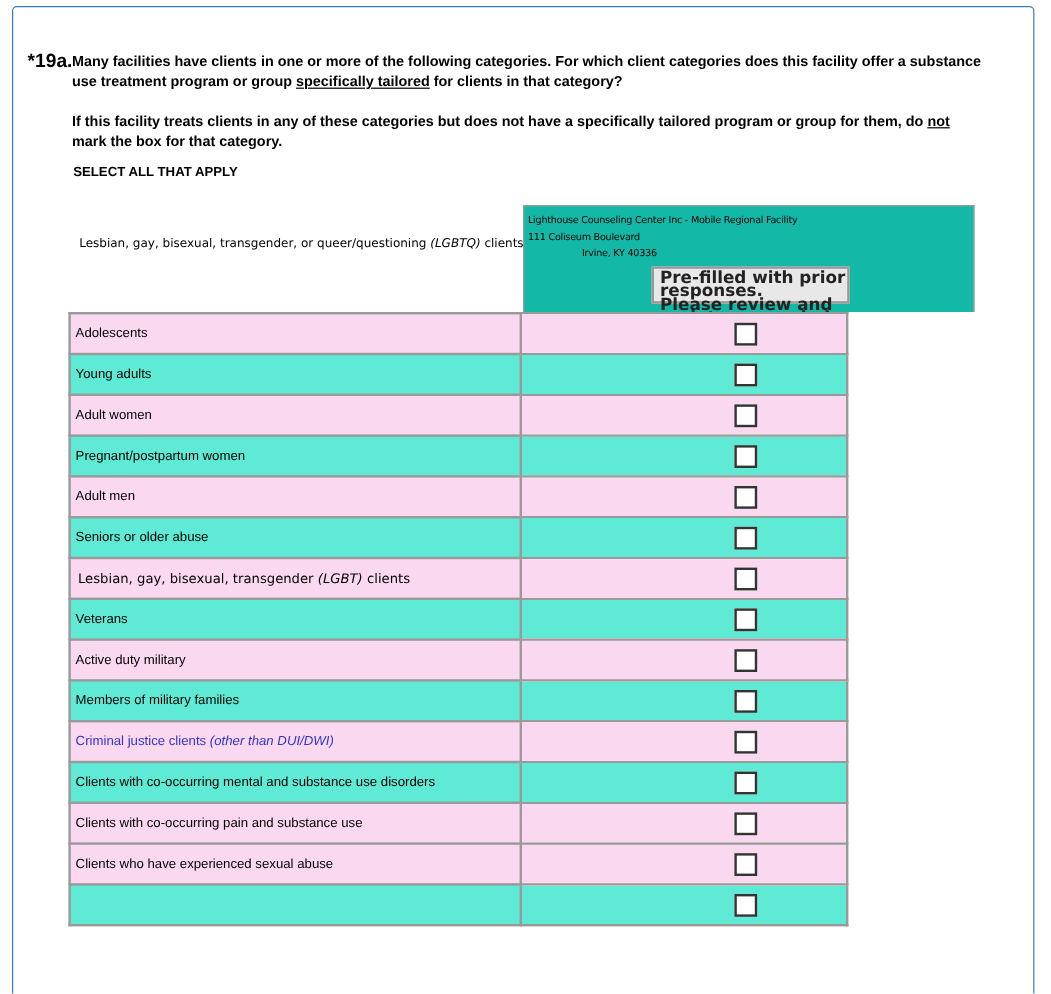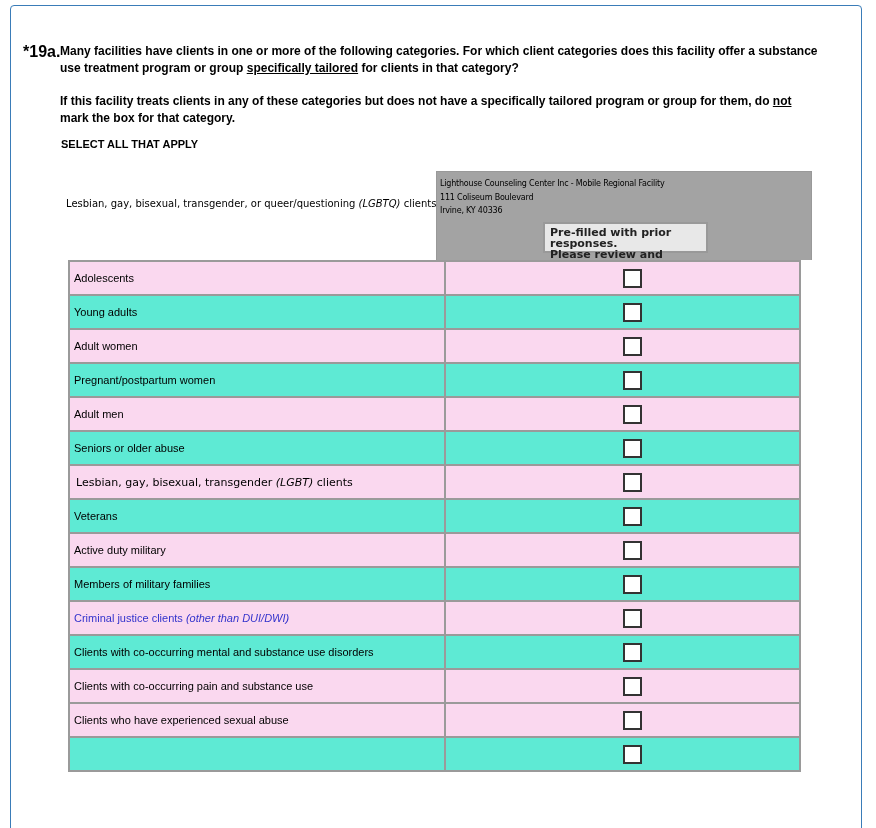--- a/index.html
+++ b/index.html
@@ -5,24 +5,24 @@
   html, body { margin:0; padding:0; background:#ffffff; }
   body { width:876px; height:828px; overflow:hidden; position:relative; font-family:"Liberation Sans", sans-serif; color:#000; }
   .panel { position:absolute; left:10px; top:5px; width:852px; height:860px; border:1px solid #3a7cb8; border-radius:4px; box-sizing:border-box; }
   .qnum { position:absolute; left:23px; top:43px; font-size:16px; font-weight:bold; }
   .qtext { position:absolute; left:60px; top:43px; width:760px; font-size:12px; font-weight:bold; line-height:17px; }
   .qtext2 { position:absolute; left:60px; top:93px; width:760px; font-size:12px; font-weight:bold; line-height:17px; }
   .u { text-decoration:underline; }
   .sel { position:absolute; left:61px; top:138px; font-size:11px; font-weight:bold; }
   .hdr-left { position:absolute; left:66px; top:198px; font-size:10px; font-family:"DejaVu Sans", sans-serif; }
   .hdr-left i { font-style:italic; }
-  .hdr-right { position:absolute; left:436px; top:171px; width:376px; height:89px; background:#a3a3a3; border:1px solid #999; border-bottom:none; box-sizing:border-box; }
+  .hdr-right { position:absolute; left:436px; top:171px; width:376px; height:89px; background:#14b8a6; border:1px solid #999; border-bottom:none; box-sizing:border-box; }
   .fac { position:absolute; left:3px; font-size:8px; font-family:"DejaVu Sans", sans-serif; letter-spacing:-0.2px; }
-  .notice { position:absolute; left:106px; top:50px; width:165px; height:31px; background:#e8e8e8; border:2px solid #999; box-sizing:border-box; font-size:11px; font-weight:bold; font-family:"DejaVu Sans", sans-serif; padding:3px 0 0 5px; line-height:11px; color:#222; }
-  table.grid { position:absolute; left:68px; top:260px; border-collapse:collapse; width:733px;padding-left:24px; }
+  .notice { position:absolute; left:106px; top:50px; width:165px; height:31px; background:#e8e8e8; border:2px solid #999; box-sizing:border-box; font-size:14px; font-weight:bold; font-family:"DejaVu Sans", sans-serif; padding:3px 0 0 5px; line-height:11px; color:#222; }
+  table.grid { position:absolute; left:57px; top:260px; border-collapse:collapse; width:650px;padding-left:24px; }
   table.grid td { border:2px solid #9a9a9a; height:34px; padding:0; box-sizing:border-box; }
   table.grid td.lbl { width:376px; font-size:11px; padding-left:4px; }
   table.grid tr.pink td { background:#fad8ef; }
   table.grid tr.white td { background:#5eead4; }
   td.chk { position:relative; }
   .cb { position:absolute; left:177px; top:7px; width:19px; height:19px; border:2px solid #333; background:#fff; box-sizing:border-box; cursor:pointer; }
   .blue { color:#3333cc; }
   .dv { font-family:"DejaVu Sans", sans-serif; font-size:10.5px; }
 </style>
 </head>
@@ -33,21 +33,21 @@
 <div class="qnum">*19a.</div>
 <div class="qtext"><span>Many facilities have clients in one or more of the following categories. For which client categories does this facility offer a substance use treatment program or group </span><span class="u">specifically tailored</span><span> for clients in that category?</span></div>
 <div class="qtext2"><span>If this facility treats clients in any of these categories but does not have a specifically tailored program or group for them, do </span><span class="u">not</span><span> mark the box for that category.</span></div>
 <div class="sel">SELECT ALL THAT APPLY</div>
 
 <div class="hdr-left"><span>Lesbian, gay, bisexual, transgender, or queer/questioning </span><i>(LGBTQ)</i><span> clients</span></div>
 
 <div class="hdr-right">
   <div class="fac" style="top:7px;">Lighthouse Counseling Center Inc - Mobile Regional Facility</div>
   <div class="fac" style="top:21px;">111 Coliseum Boulevard</div>
-  <div class="fac" style="top:34px;">Irvine, KY 40336</div>
+  <div class="fac" style="top:34px;margin-left:45px;">Irvine, KY 40336</div>
   <div class="notice">
     <div>Pre-filled with prior responses.</div>
     <div>Please review and update as needed.</div>
   </div>
 </div>
 
 <table class="grid">
   <tbody id="rows">
       <tr class="pink">
         <td class="lbl"><span>Adolescents</span></td>

